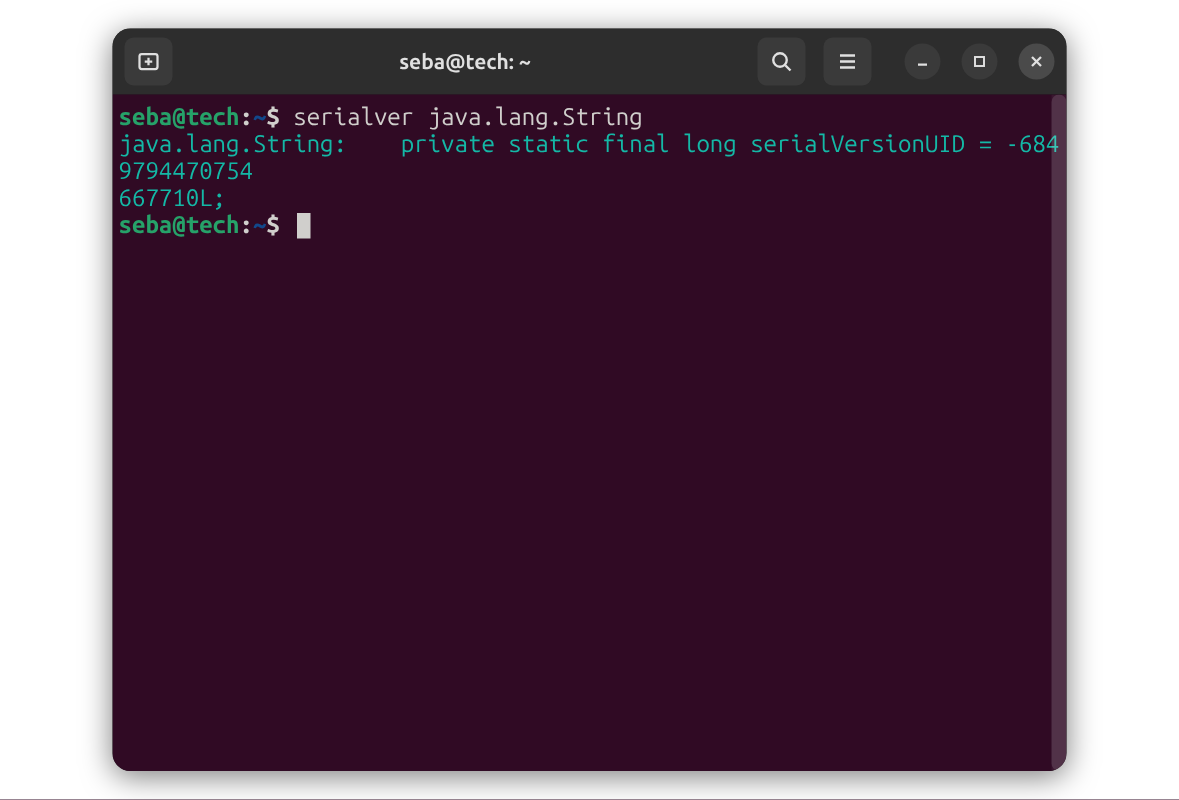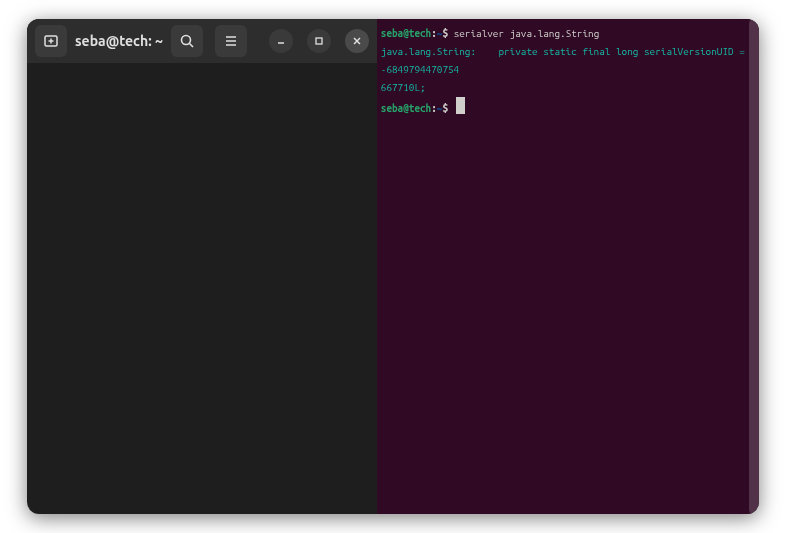--- a/index.html
+++ b/index.html
@@ -10,27 +10,27 @@
     body {
       width: 786px;
       height: 533px;
       background: transparent;
       font-family: 'Ubuntu Mono', 'DejaVu Sans Mono', monospace;
       display: flex;
       align-items: center;
       justify-content: center;
     }
     .window {
-      width: 732px;
+      width: 636px;
       height: 495px;
       background: #1e1e1e;
       border-radius: 12px;
       overflow: hidden;
       display: flex;
-      flex-direction: row;
+      flex-direction: column;
       box-shadow: 0 4px 20px rgba(0,0,0,0.5);
     }
     .titlebar {
       height: 44px;
       background: #2d2d2d;
       display: flex;
       align-items: center;
       padding: 0 8px;
       gap: 8px;
       flex-shrink: 0;
@@ -88,21 +88,21 @@
     .ctrl-group {
       display: flex;
       gap: 14px;
       margin-left: 10px;
       align-items: center;
     }
     .terminal-body {
       flex: 1;
       background: #300a24;
       padding: 6px 4px;
-      font-size: 10px;
+      font-size: 16px;
       line-height: 18px;
       color: #d0cfcc;
       position: relative;
       font-family: 'Ubuntu Mono', 'DejaVu Sans Mono', monospace;
       overflow: hidden;
     }
     .terminal-content {
       white-space: pre-wrap;
       word-break: break-all;
     }

